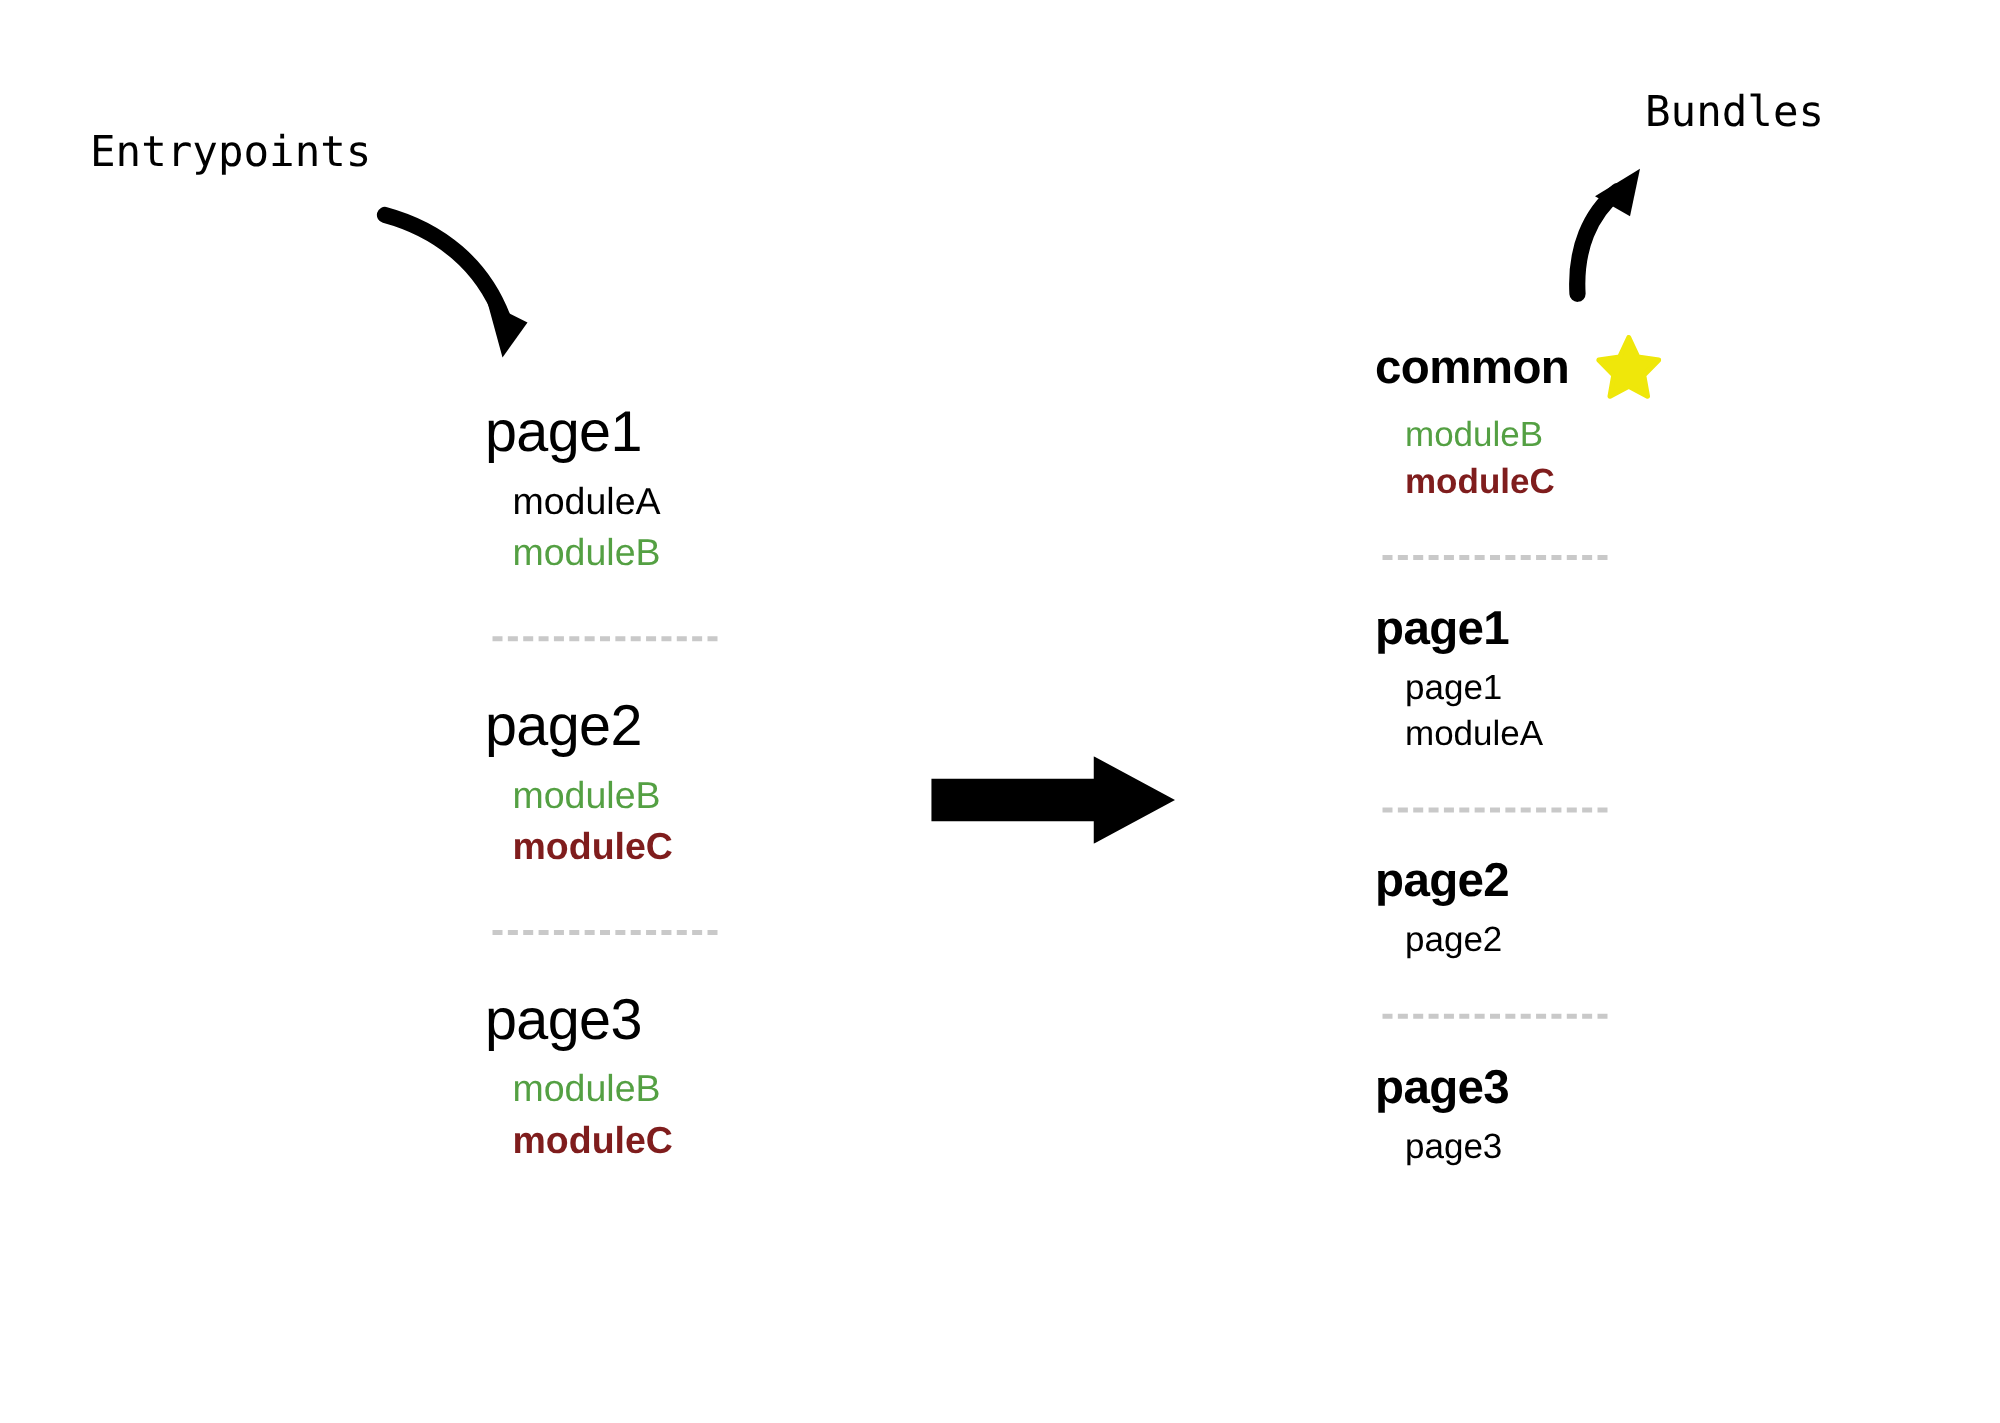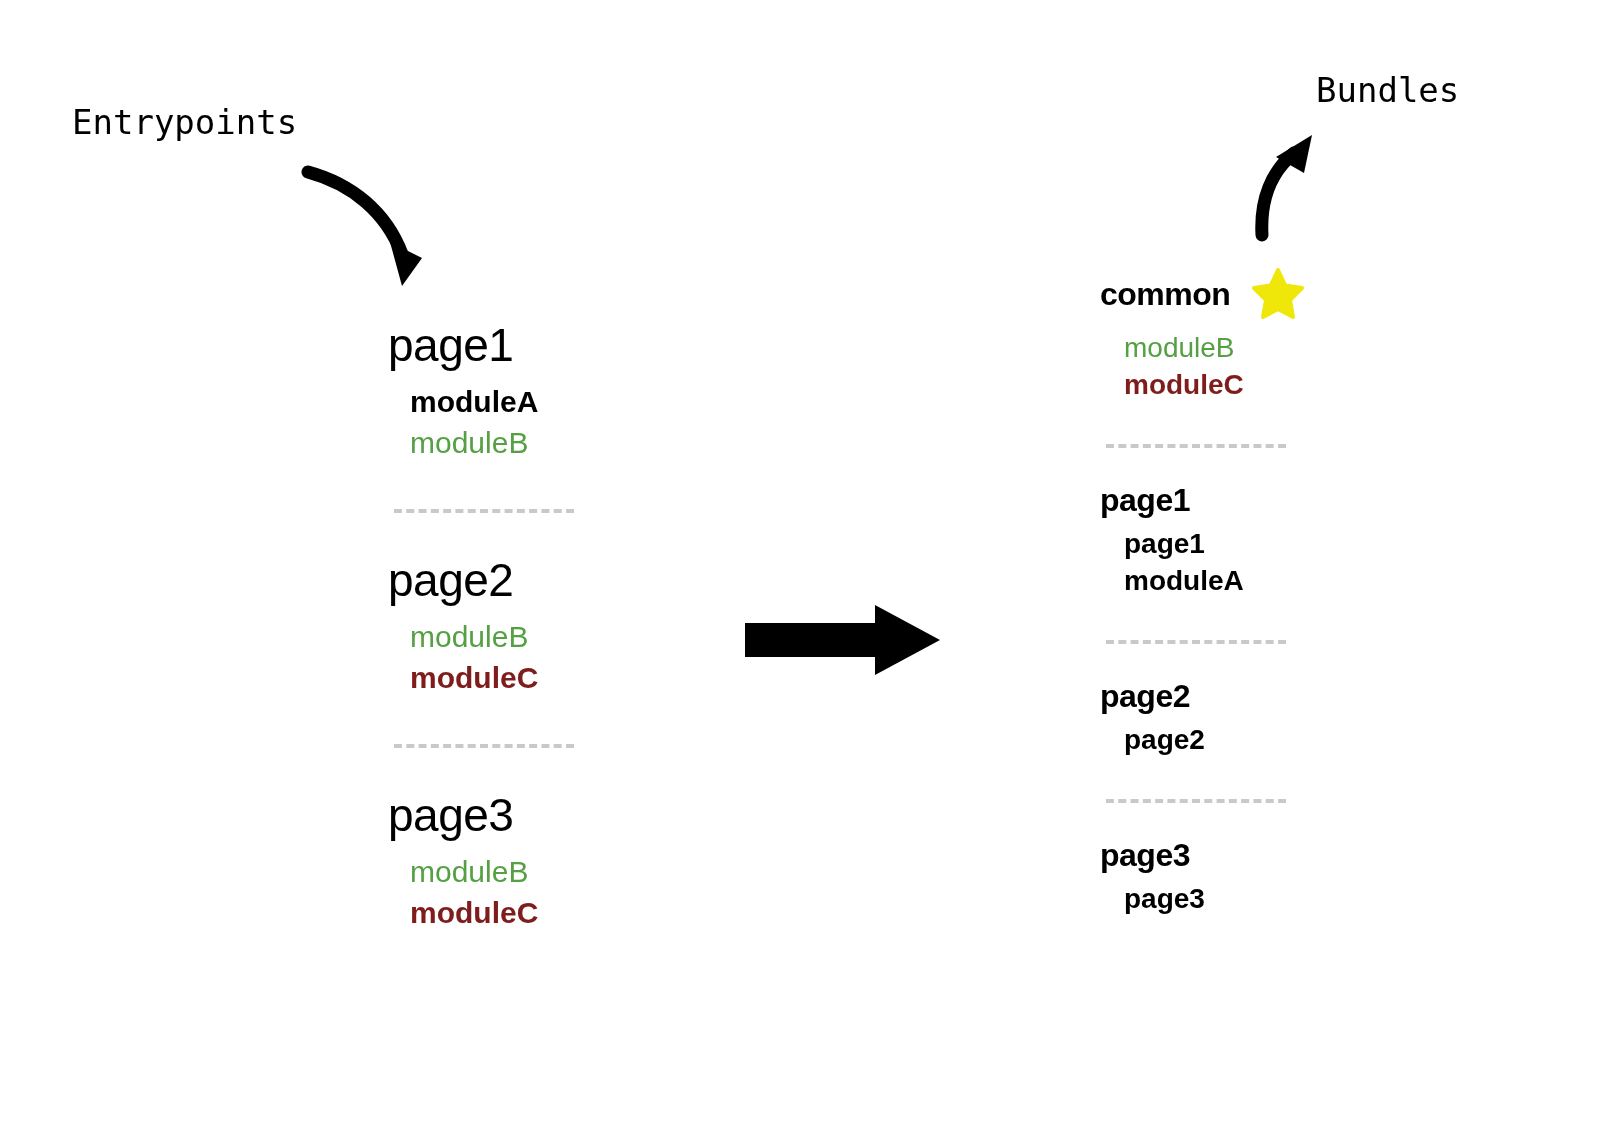--- a/index.html
+++ b/index.html
@@ -64,41 +64,41 @@
   }
 
   
   #entry-column .group-title {
     font-size: 46px;
     font-weight: 400;
     letter-spacing: -0.5px;
   }
   
   #bundle-column .group-title {
-    font-size: 32px;
+    font-size: 38px;
     font-weight: 700;
     letter-spacing: -0.5px;
     text-align: right;
   }
 
   .group-items {
     margin-top: 14px;
     padding-left: 22px;
   }
   #bundle-column .group-items {
     margin-top: 10px;
     padding-left: 24px;
   }
 
   .item {
     font-size: 30px;
     line-height: 1.35;
     white-space: nowrap;
     color: #000000;
-    font-weight: 700;
+    font-weight: 400;
   }
   #bundle-column .item {
     font-size: 28px;
     line-height: 1.32;
   }
 
   .item.green {
     color: #54a043;
     font-weight: 400;
   }

